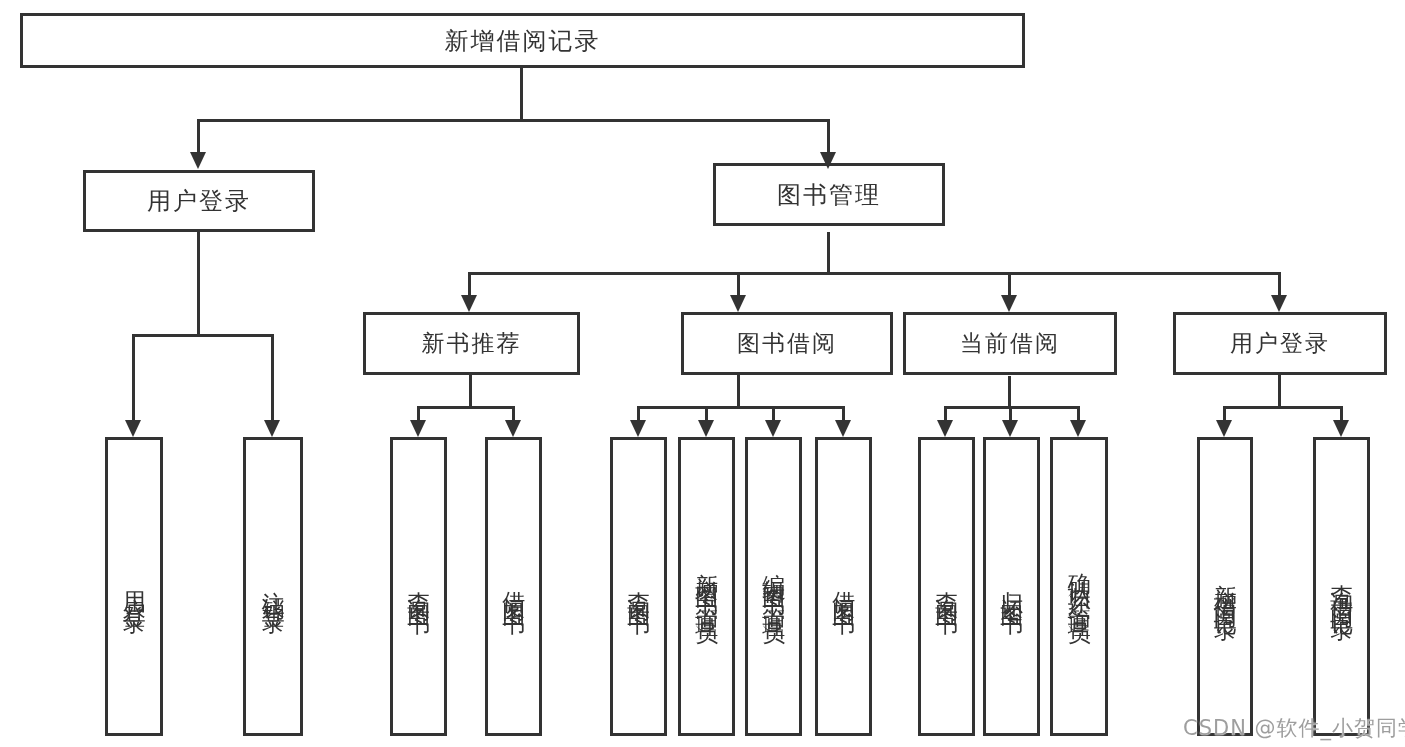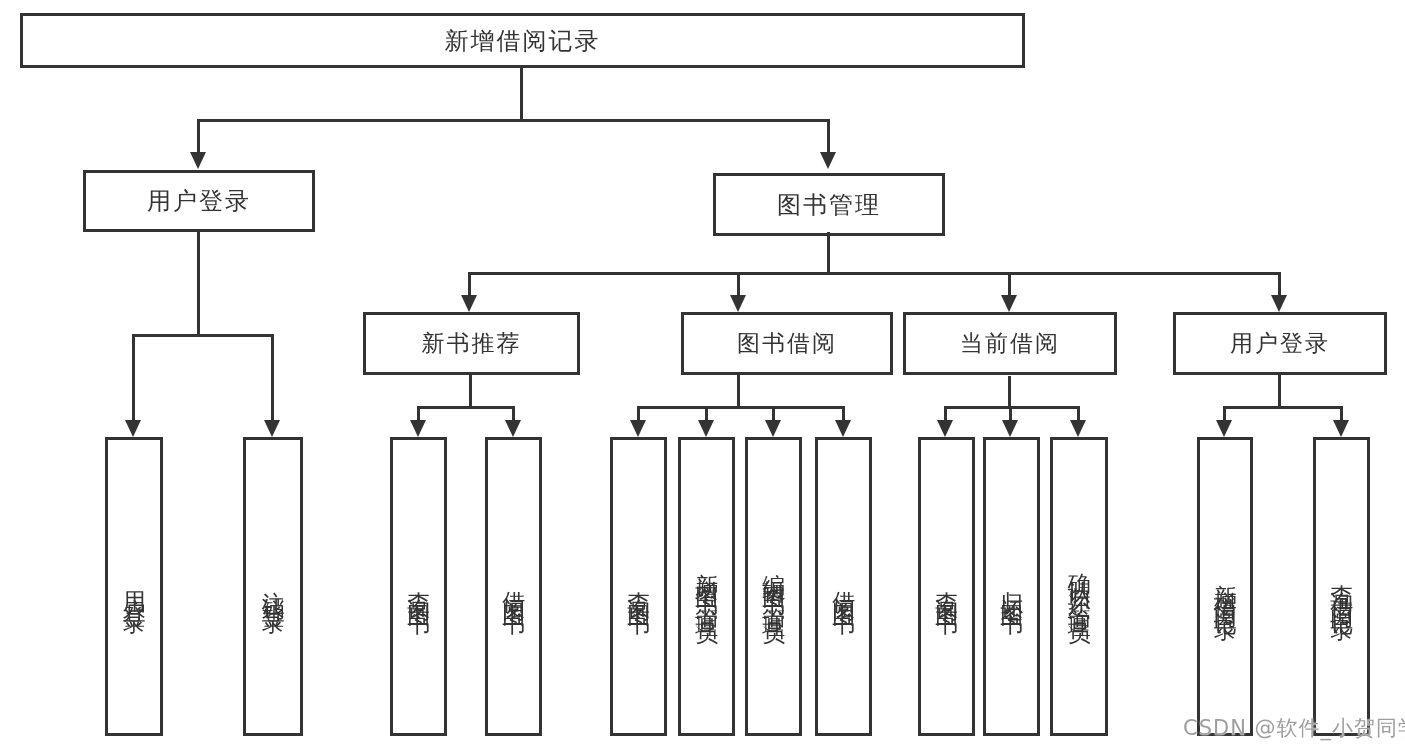--- a/index.html
+++ b/index.html
@@ -66,21 +66,21 @@
 
 <div class="canvas">
 
   <div class="box hbox root">
     <span>新增借阅记录</span>
   </div>
 
   <div class="box hbox l2" style="left:83px;top:170px;height:62px;">
     <span>用户登录</span>
   </div>
-  <div class="box hbox l2" style="left:713px;top:173px;">
+  <div class="box hbox l2" style="left:713px;top:163px;">
     <span>图书管理</span>
   </div>
 
   <div class="box hbox l3" style="left:363px;width:217px;text-align:right;">
     <span>新书推荐</span>
   </div>
   <div class="box hbox l3" style="left:633px;width:212px;margin-left:48px;">
     <span>图书借阅</span>
   </div>
   <div class="box hbox l3" style="left:903px;width:214px;">

